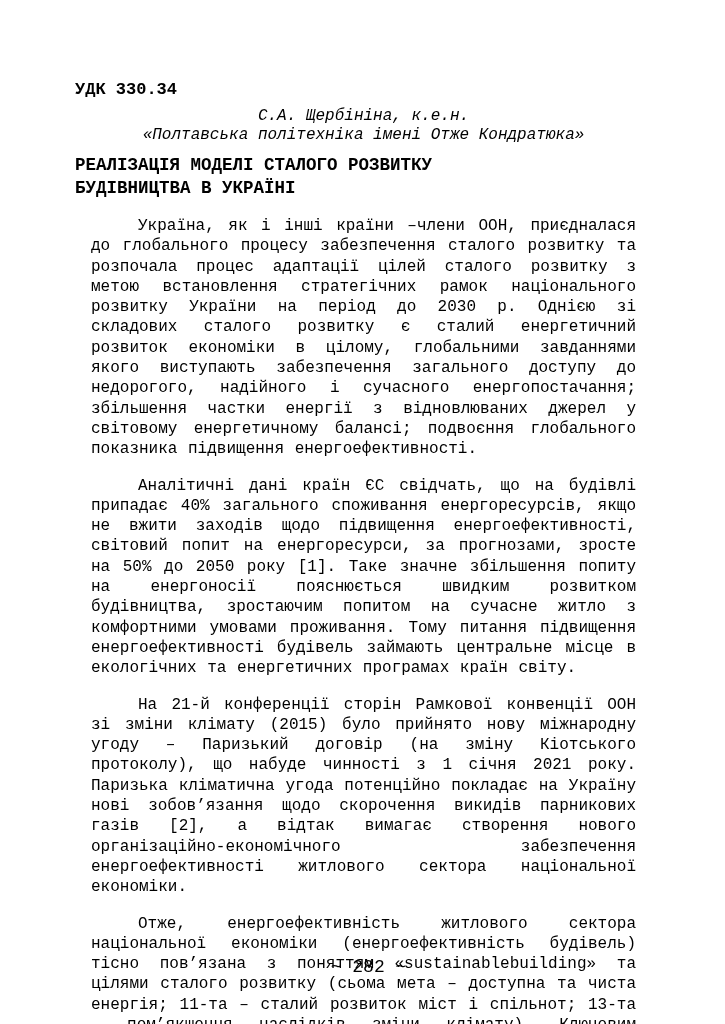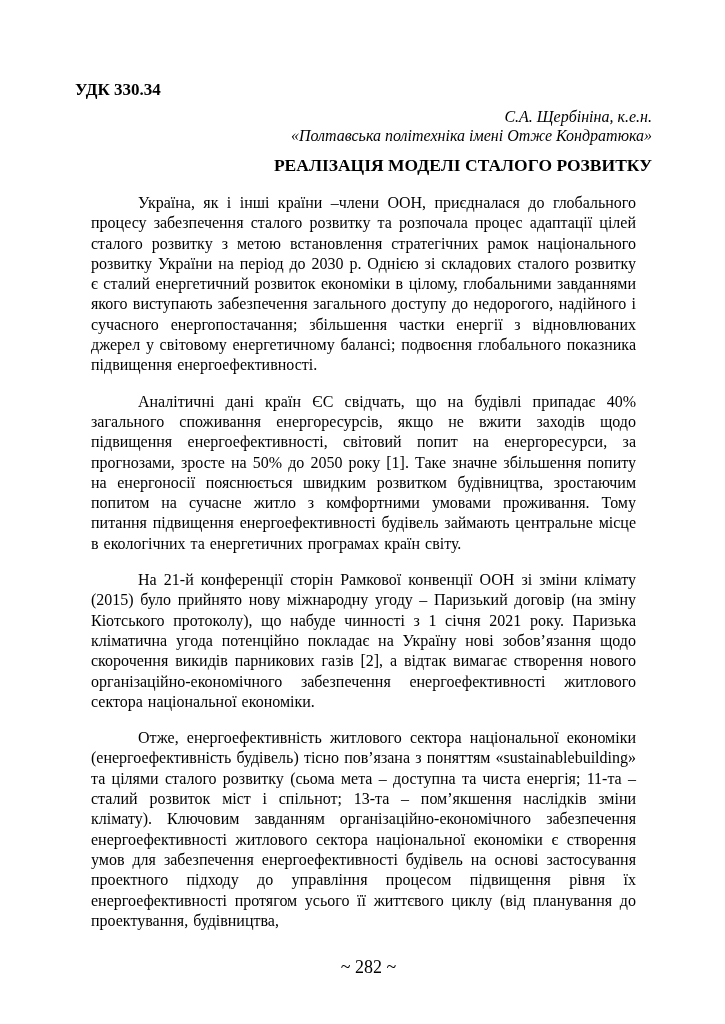--- a/index.html
+++ b/index.html
@@ -8,40 +8,40 @@
     background: #ffffff;
   }
   .page {
     position: relative;
     width: 725px;
     height: 1024px;
     margin: 0 auto;
     background: #ffffff;
     box-sizing: border-box;
     padding: 80px 73px 0 75px;
-    font-family: Liberation Serif, serif;
+    font-family: Liberation Mono, monospace;
     color: #000000;
     overflow: hidden;
   }
   .udc {
     font-weight: bold;
     font-size: 17px;
     line-height: 20px;
     margin-bottom: 7px;
     text-align: left;
   }
   .author-block {
-    text-align: right;
+    text-align: center;
     font-style: italic;
     font-size: 16px;
     line-height: 19px;
   }
   .title {
     margin: 9px 0 13px 0;
-    text-align: right;
+    text-align: left;
     font-weight: bold;
     font-size: 17.5px;
     line-height: 23px;
   }
   .body-text p {
     margin: 16px;
     text-align: justify;
     text-indent: 47px;
     font-size: 16px;
     line-height: 20.3px;
@@ -62,21 +62,21 @@
 
 <div class="page">
 
   <div class="udc">УДК 330.34</div>
 
   <div class="author-block">
     <div>С.А. Щербініна, к.е.н.</div>
     <div>«Полтавська політехніка імені Отже Кондратюка»</div>
   </div>
 
-  <h1 class="title"><span>РЕАЛІЗАЦІЯ МОДЕЛІ СТАЛОГО РОЗВИТКУ</span><br></h1>
+  <h1 class="title"><span>РЕАЛІЗАЦІЯ МОДЕЛІ СТАЛОГО РОЗВИТКУ</span><br><span>БУДІВНИЦТВА В УКРАЇНІ</span></h1>
 
   <div class="body-text">
     <p>Україна, як і інші країни –члени ООН, приєдналася до глобального процесу забезпечення сталого розвитку та розпочала процес адаптації цілей сталого розвитку з метою встановлення стратегічних рамок національного розвитку України на період до 2030 р. Однією зі складових сталого розвитку є сталий енергетичний розвиток економіки в цілому, глобальними завданнями якого виступають забезпечення загального доступу до недорогого, надійного і сучасного енергопостачання; збільшення частки енергії з відновлюваних джерел у світовому енергетичному балансі; подвоєння глобального показника підвищення енергоефективності.</p>
     <p>Аналітичні дані країн ЄС свідчать, що на будівлі припадає 40% загального споживання енергоресурсів, якщо не вжити заходів щодо підвищення енергоефективності, світовий попит на енергоресурси, за прогнозами, зросте на 50% до 2050 року [1]. Таке значне збільшення попиту на енергоносії пояснюється швидким розвитком будівництва, зростаючим попитом на сучасне житло з комфортними умовами проживання. Тому питання підвищення енергоефективності будівель займають центральне місце в екологічних та енергетичних програмах країн світу.</p>
     <p>На 21-й конференції сторін Рамкової конвенції ООН зі зміни клімату (2015) було прийнято нову міжнародну угоду – Паризький договір (на зміну Кіотського протоколу), що набуде чинності з 1 січня 2021 року. Паризька кліматична угода потенційно покладає на Україну нові зобов’язання щодо скорочення викидів парникових газів [2], а відтак вимагає створення нового організаційно-економічного забезпечення енергоефективності житлового сектора національної економіки.</p>
     <p>Отже, енергоефективність житлового сектора національної економіки (енергоефективність будівель) тісно пов’язана з поняттям «sustainablebuilding» та цілями сталого розвитку (сьома мета – доступна та чиста енергія; 11-та – сталий розвиток міст і спільнот; 13-та – пом’якшення наслідків зміни клімату). Ключовим завданням організаційно-економічного забезпечення енергоефективності житлового сектора національної економіки є створення умов для забезпечення енергоефективності будівель на основі застосування проектного підходу до управління процесом підвищення рівня їх енергоефективності протягом усього її життєвого циклу (від планування до проектування, будівництва,</p>
   </div>
 
   <div class="footer">
     <span>~ 282 ~</span>

